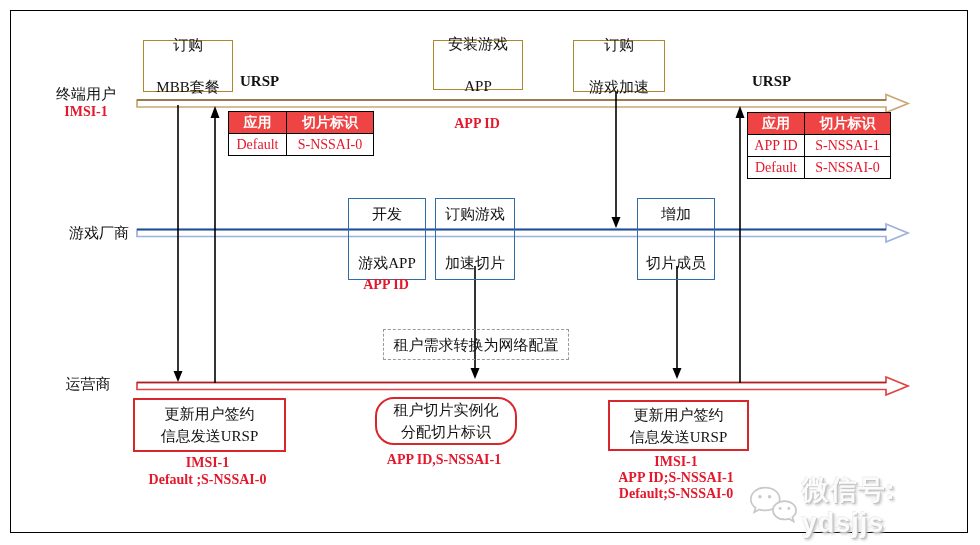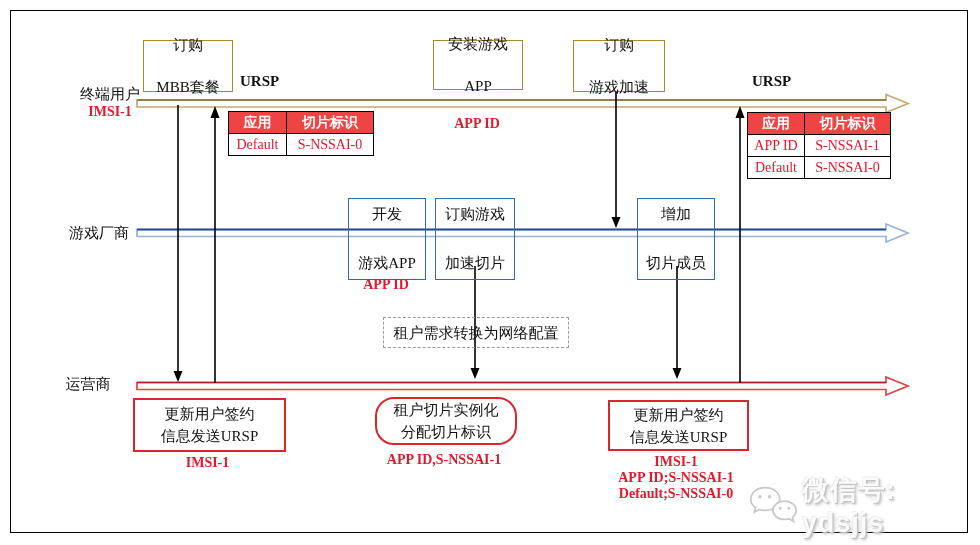--- a/index.html
+++ b/index.html
@@ -66,21 +66,21 @@
     <g fill="#000">
       <polygon points="173.5,371 182.5,371 178,382"></polygon>
       <polygon points="210.5,118 219.5,118 215,106"></polygon>
       <polygon points="611.5,217 620.5,217 616,228"></polygon>
       <polygon points="470.5,368 479.5,368 475,379"></polygon>
       <polygon points="672.5,368 681.5,368 677,379"></polygon>
       <polygon points="735.5,118 744.5,118 740,106"></polygon>
     </g>
   </svg>
 
-  <div class="lbl center" style="left:70px;top:85px;width:80px;">
+  <div class="lbl center" style="left:46px;top:85px;width:80px;">
     <div>终端用户</div>
     <div class="red bold" style="font-size:14px">IMSI-1</div>
   </div>
   <div class="lbl center" style="left:59px;top:224px;width:80px;">游戏厂商</div>
   <div class="lbl center" style="left:48px;top:375px;width:80px;">运营商</div>
 
   <div class="box gold-box" style="left:143px;top:40px;width:88px;height:50px;">
     <div>订购</div>
     <div>MBB套餐</div>
   </div>
@@ -133,28 +133,29 @@
   <div class="box blue-box" style="left:637px;top:198px;width:76px;height:68px;">
     <div>增加</div>
     <div>切片成员</div>
   </div>
   <div class="box blue-box" style="left:435px;top:198px;width:78px;height:68px;">
     <div>订购游戏</div>
     <div>加速切片</div>
   </div>
   <div class="detail red bold" style="left:348px;top:276px;width:76px;">APP ID</div>
 
-  <div class="box note-box" style="left:383px;top:317px;width:184px;height:29px;">租户需求转换为网络配置</div>
+  <div class="box note-box" style="left:383px;top:329px;width:184px;height:29px;">租户需求转换为网络配置</div>
 
   <div class="box red-box" style="left:133px;top:398px;width:149px;height:50px;">
     <div>更新用户签约</div>
     <div>信息发送URSP</div>
   </div>
   <div class="detail red bold" style="left:120px;top:454px;width:175px;">
     <div>IMSI-1</div>
+    <div>Default ;S-NSSAI-0</div>
   </div>
 
   <div class="box red-box" style="left:375px;top:397px;width:138px;height:44px;border-radius:19px;">
     <div>租户切片实例化</div>
     <div>分配切片标识</div>
   </div>
   <div class="detail red bold" style="left:368px;top:451px;width:152px;">APP ID,S-NSSAI-1</div>
 
   <div class="box red-box" style="left:608px;top:400px;width:137px;height:47px;">
     <div>更新用户签约</div>

